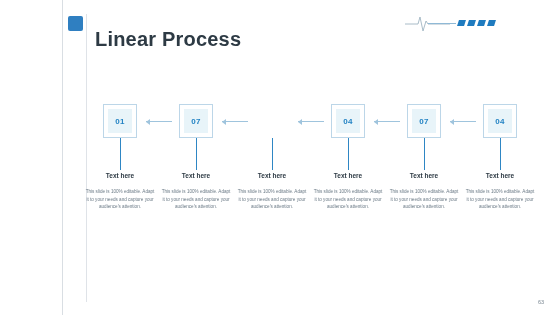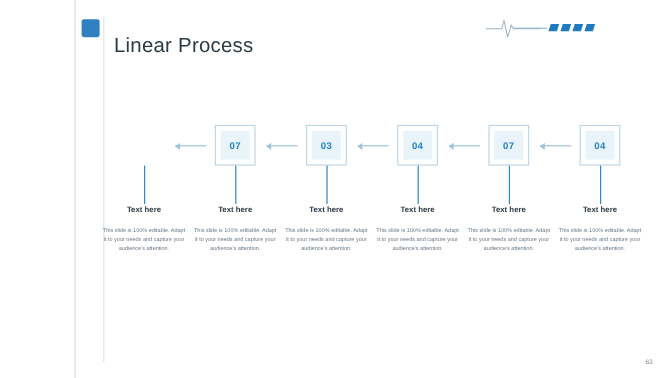--- a/index.html
+++ b/index.html
@@ -45,22 +45,22 @@
     top: 16px;
     width: 15px;
     height: 15px;
     background: #2f7fc1;
     border-radius: 2px;
   }
   .title {
     position: absolute;
     left: 95px;
     top: 28px;
-    font-size: 17px;
-    font-weight: normal;
+    font-size: 20px;
+    font-weight: bold;
     color: #2d3a44;
     letter-spacing: 0.2px;
   }
   
   .pulse {
     position: absolute;
     left: 405px;
     top: 13px;
     width: 45px;
     height: 22px;
@@ -202,42 +202,42 @@
 
   <div class="chain">
 
     <div class="connector" style="left:50px; width:26px;"></div>
     <div class="connector" style="left:126px; width:26px;"></div>
     <div class="connector" style="left:202px; width:26px;"></div>
     <div class="connector" style="left:278px; width:26px;"></div>
     <div class="connector" style="left:354px; width:26px;"></div>
 
     <div class="step" style="left:-9px;">
+      <div class="box-outer">
+        <div class="box-inner">
+          <span class="box-num">01</span>
+        </div>
+      </div>
       <div class="stem"></div>
       <div class="text-here">Text here</div>
       <div class="desc">This slide is 100% editable. Adapt it to your needs and capture your audience's attention.</div>
     </div>
 
     <div class="step" style="left:67px;">
       <div class="box-outer">
         <div class="box-inner">
           <span class="box-num">07</span>
         </div>
       </div>
       <div class="stem"></div>
       <div class="text-here">Text here</div>
       <div class="desc">This slide is 100% editable. Adapt it to your needs and capture your audience's attention.</div>
     </div>
 
     <div class="step" style="left:143px;">
-      <div class="box-outer">
-        <div class="box-inner">
-          <span class="box-num">03</span>
-        </div>
-      </div>
       <div class="stem"></div>
       <div class="text-here">Text here</div>
       <div class="desc">This slide is 100% editable. Adapt it to your needs and capture your audience's attention.</div>
     </div>
 
     <div class="step" style="left:219px;">
       <div class="box-outer">
         <div class="box-inner">
           <span class="box-num">04</span>
         </div>

